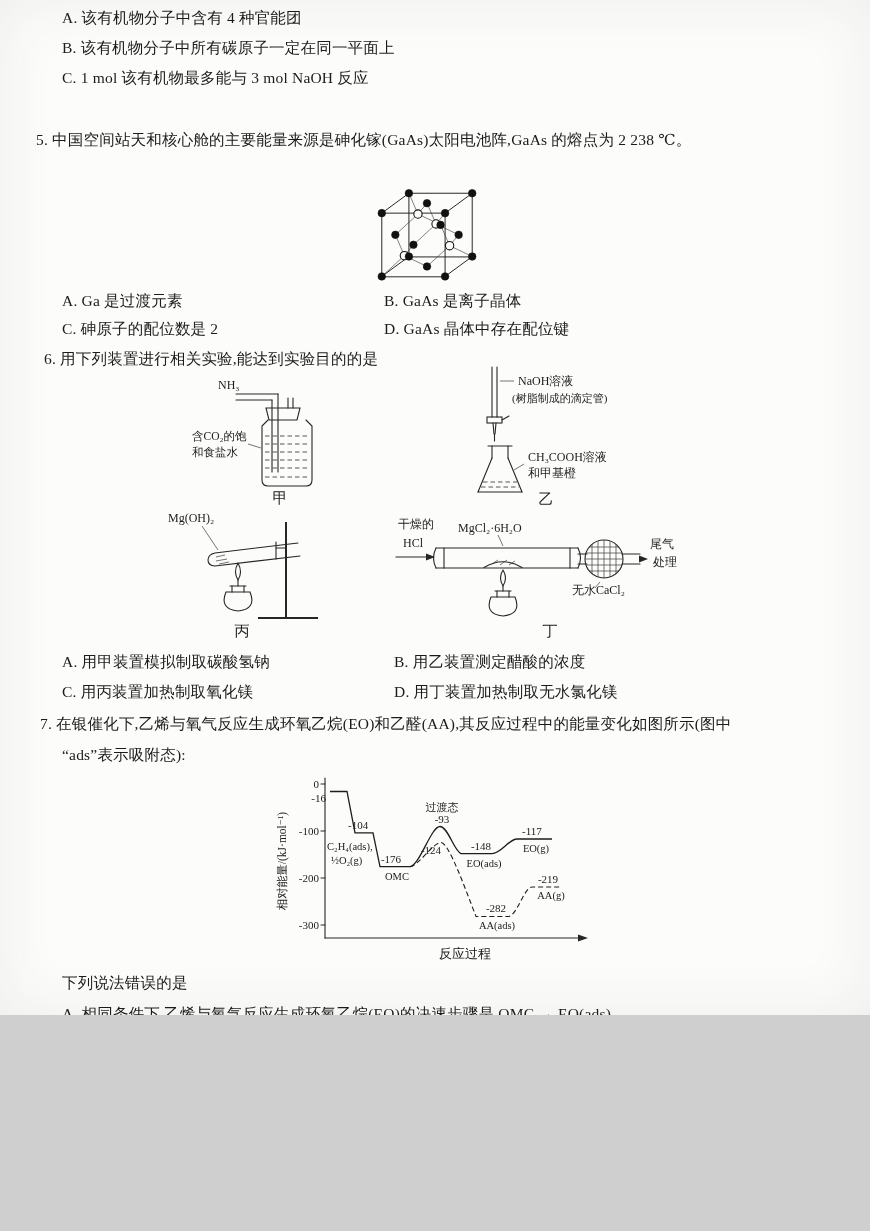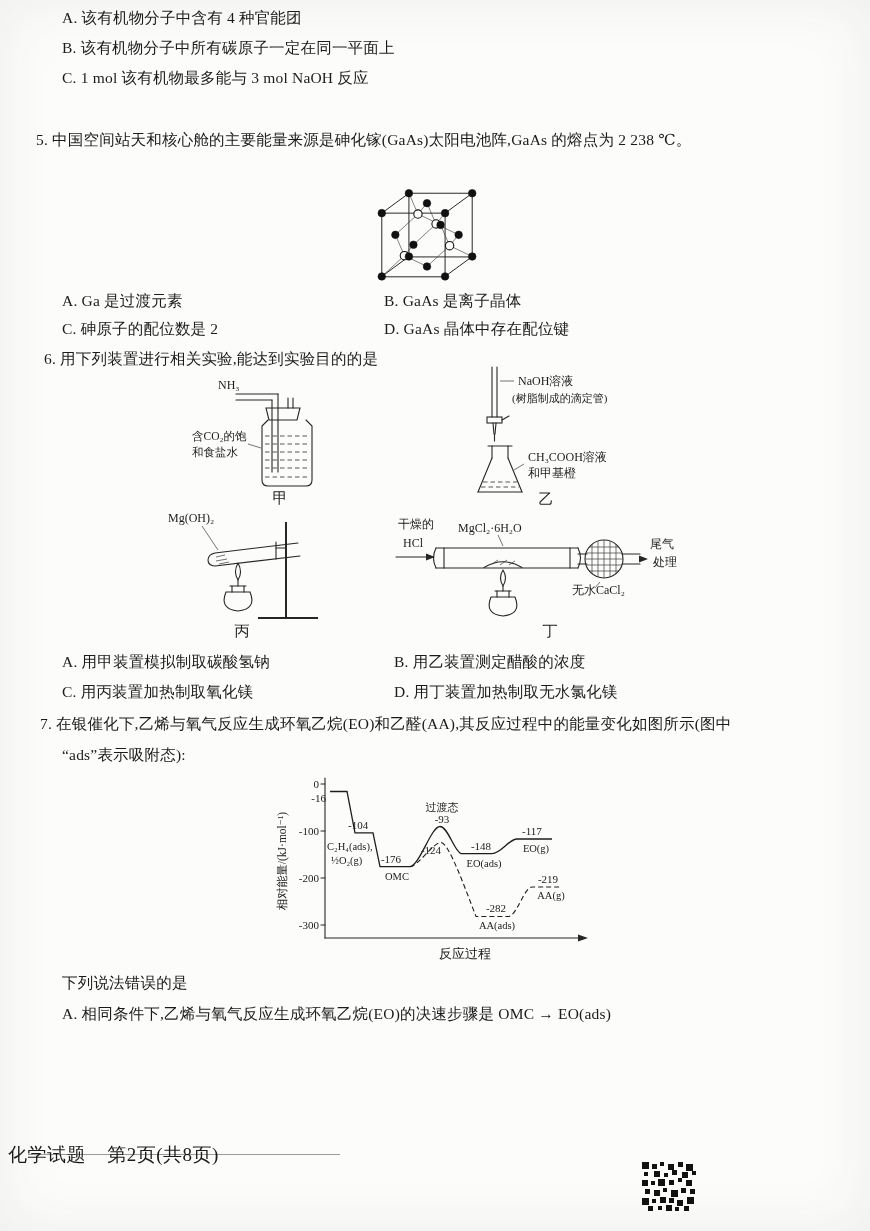--- a/index.html
+++ b/index.html
@@ -1,17 +1,17 @@
 <!DOCTYPE html>
 <html><head>
 <meta charset="utf-8">
 <style>
   *{margin:0;padding:0;box-sizing:border-box}
   html,body{background:#cfcfcf}
-  .page{position:relative;width:870px;height:1231px;margin:0 auto;background:#fcfcfa;
+  .page{position:relative;width:870px;height:1015px;margin:0 auto;background:#fcfcfa;
         color:#1b1b1b;font-family:"Liberation Serif","DejaVu Serif",serif;overflow:hidden;
         box-shadow:inset 0 0 60px rgba(60,60,60,.07)}
   .t{position:absolute;font-size:15.5px;line-height:1.3;white-space:nowrap;letter-spacing:.2px}
   .fig{position:absolute}
   svg{display:block}
   svg text{font-family:"Liberation Serif","DejaVu Serif",serif;fill:#1b1b1b}
   .ln{stroke:#262626;stroke-width:1.1;fill:none;stroke-linecap:round}
   .thk{stroke:#262626;stroke-width:2;fill:none}
   .thin{stroke:#3a3a3a;stroke-width:.7;fill:none}
   .dashln{stroke:#2c2c2c;stroke-width:.8;fill:none;stroke-dasharray:4.5,3}

